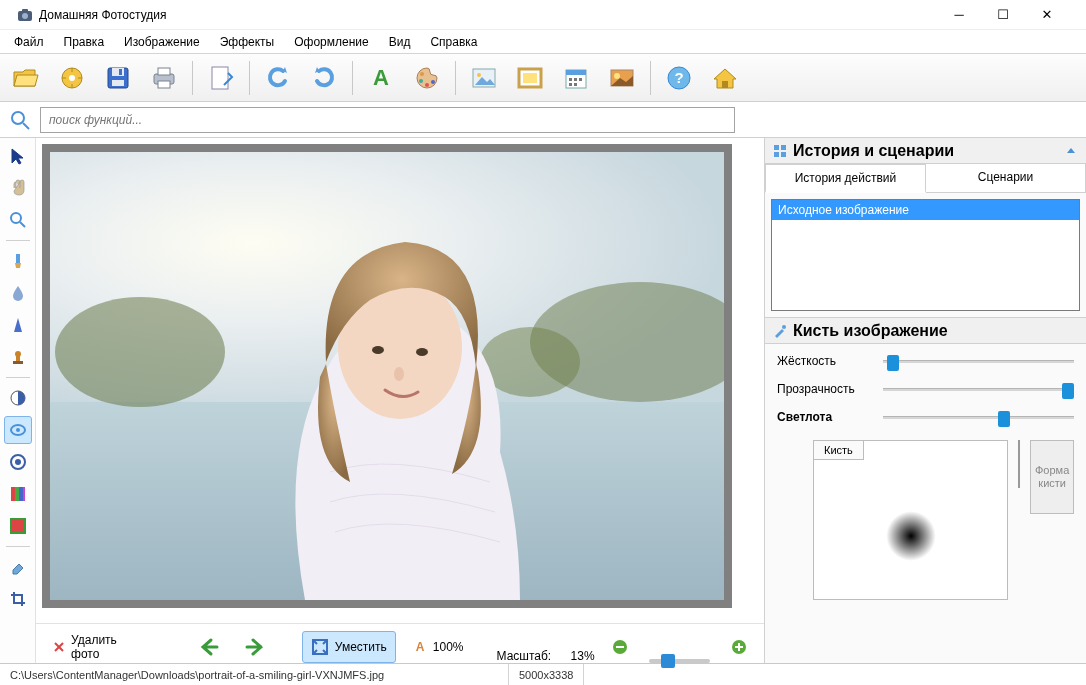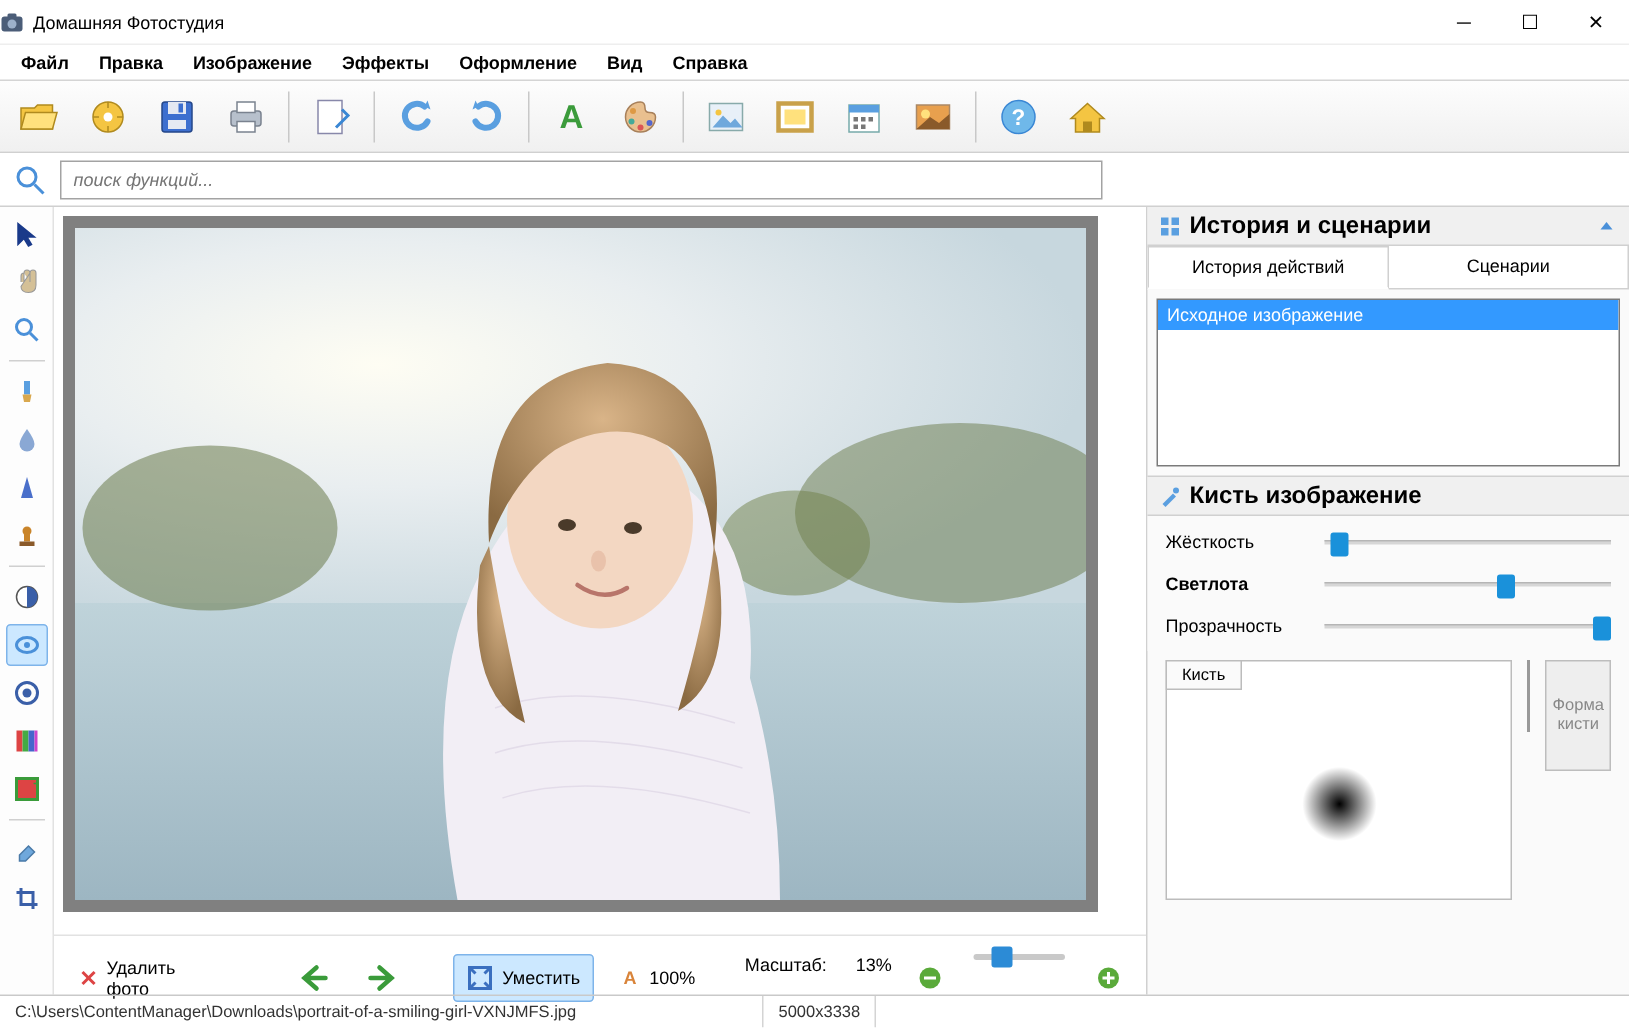--- a/index.html
+++ b/index.html
@@ -1,38 +1,38 @@
 <!DOCTYPE html>
 <html><head>
 <meta charset="utf-8">
 <style>
 * { box-sizing: border-box; margin: 0; padding: 0; font-family: 'Segoe UI', Tahoma, sans-serif; }
 body { width: 1086px; height: 685px; background: #fff; display: flex; flex-direction: column; font-size: 12px; overflow: hidden; }
-.titlebar { height: 30px; display: flex; align-items: center; padding: 0 0; background: #fff; border-bottom: 1px solid #eee; }
+.titlebar { height: 30px; display: flex; align-items: center; padding: 0 17px; background: #fff; border-bottom: 1px solid #eee; }
 .titlebar .app-icon { width: 16px; height: 16px; margin-right: 6px; }
 .titlebar .title { flex: 1; font-size: 12px; }
 .titlebar .winbtn { width: 44px; height: 30px; display: flex; align-items: center; justify-content: center; font-size: 13px; }
 .menubar { height: 24px; display: flex; align-items: center; padding: 0 4px; border-bottom: 1px solid #d4d4d4; font-size: 12px; }
-.menubar .menuitem { padding: 3px 10px; font-weight: bold; }
+.menubar .menuitem { padding: 3px 10px; }
 .toolbar { height: 48px; display: flex; align-items: center; padding: 0 4px; background: linear-gradient(#fdfdfd, #f0f0f0); border-bottom: 1px solid #d0d0d0; gap: 2px; }
 .toolbar .tbtn { width: 44px; height: 40px; display: flex; align-items: center; justify-content: center; border: 1px solid transparent; border-radius: 3px; }
 .toolbar .sep { width: 1px; height: 34px; background: #c8c8c8; margin: 0 4px; }
 .searchrow { height: 36px; display: flex; align-items: center; padding: 3px 6px; gap: 6px; border-bottom: 1px solid #d0d0d0; }
 .searchrow .searchicon { width: 28px; height: 28px; display:flex; align-items:center; justify-content:center; }
 .searchrow input { flex: 1; max-width: 695px; height: 26px; padding: 0 8px; border: 1px solid #a3a3a3; font-style: italic; color: #888; font-size: 12px; }
 .main { flex: 1; display: flex; min-height: 0; }
 .vtoolbar { width: 36px; background: #fdfdfd; border-right: 1px solid #e2e2e2; display: flex; flex-direction: column; align-items: center; padding: 4px 0; gap: 4px; }
 .vtoolbar .vbtn { width: 28px; height: 28px; display: flex; align-items: center; justify-content: center; border: 1px solid transparent; border-radius: 3px; }
 .vtoolbar .vbtn.active { border-color: #7eb4ea; background: #cce8ff; }
 .vtoolbar .vsep { width: 24px; height: 1px; background: #d0d0d0; margin: 2px 0; }
 .canvaswrap { flex: 1; display: flex; flex-direction: column; min-width: 0; background: #fff; }
 .canvasarea { flex: 1; padding: 6px; display: flex; align-items: flex-start; justify-content: flex-start; overflow: hidden; }
 .canvasframe { border: 8px solid #808080; background: #000; width: 690px; height: 464px; position: relative; overflow: hidden; }
 .photo-render { width: 100%; height: 100%; display:block; }
-.bottombar { height: 40px; display: flex; align-items: flex-start; padding: 12px 8px; gap: 8px; border-top: 1px solid #e2e2e2; font-size: 12px; }
+.bottombar { height: 40px; display: flex; align-items: flex-end; padding: 0 8px; gap: 8px; border-top: 1px solid #e2e2e2; font-size: 12px; }
 .bottombar .btn { display: flex; align-items: center; gap: 6px; padding: 4px 8px; border: 1px solid transparent; border-radius: 3px; height: 32px; }
 .bottombar .btn.active { border-color: #7eb4ea; background:#cce8ff; }
 .bottombar .zoomslider { width: 110px; height: 4px; background: #c9c9c9; position: relative; border-radius: 2px; margin: 0 4px; }
 .zoomslider .thumb { position:absolute; top:-5px; width:14px; height:14px; background:#2c8bd6; border-radius:2px; }
 .rightpanel { width: 322px; border-left: 1px solid #d0d0d0; display: flex; flex-direction: column; background:#fafafa; }
 .panelhead { height: 26px; display: flex; align-items: center; padding: 0 8px; background: #f0f0f0; border-bottom: 1px solid #d0d0d0; font-weight: bold; font-size: 16px; gap:6px; }
 .panelhead .chev-right { margin-left: auto; }
 .tabs { display: flex; border-bottom: 1px solid #d0d0d0; background:#fff; }
 .tabs .tab { flex:1; padding: 6px; text-align: center; border-right: 1px solid #d0d0d0; font-size:12px; }
 .tabs .tab.active { background: #fff; border-bottom: 2px solid #fff; margin-bottom: -1px; border-top:1px solid #d0d0d0; border-left:1px solid #d0d0d0; }
@@ -40,21 +40,21 @@
 .history .item { padding:3px 6px; background:#3399ff; color:#fff; font-size:12px; }
 .brushpanel { border-top: 1px solid #d0d0d0; }
 .brushpanel .panelhead { background:#f0f0f0; }
 .brushbody { padding: 10px 12px; display:flex; flex-direction:column; gap:14px; font-size:12px; background:#fafafa; }
 .brushrow { display:flex; align-items:center; gap:8px; }
 .brushrow .lbl { width: 98px; }
 .brushrow.bold .lbl { font-weight:bold; }
 .slider { flex:1; height:3px; background:#d6d6d6; position:relative; border-top:1px solid #b5b5b5; }
 .slider .th { position:absolute; top:-6px; width:12px; height:16px; background:#1a91da; border-radius:2px; }
 .previewrow { display:flex; gap:10px; padding: 6px 12px 12px; }
-.previewbox { flex:1; border:1px solid #bcbcbc; background:#fff; height:160px; position:relative; }
+.previewbox { flex:1; border:1px solid #bcbcbc; background:#fff; height:160px; position:relative;margin-left:36px; }
 .previewbox .tabhd { position:absolute; top:-1px; left:-1px; padding:3px 10px; border:1px solid #bcbcbc; background:#fafafa; font-size:11px; }
 .brushdot { position:absolute; left:50%; top:60%; transform:translate(-50%,-50%); width:50px; height:50px; background: radial-gradient(circle, #000 0%, rgba(0,0,0,0) 70%); }
 .sidecol { width:56px; display:flex; flex-direction:row; gap:10px; }
 .colorbox { width:56px; height:48px; border:1px solid #999; background:#7476b8; }
 .shapebox { width:56px; height:74px; border:1px solid #bdbdbd; background:#eee; display:flex; align-items:center; justify-content:center; text-align:center; color:#888; font-size:11px; line-height:1.2; padding:4px; }
 .statusbar { height: 22px; border-top: 1px solid #c9c9c9; display: flex; align-items: center; font-size:11px; color:#333; }
 .statusbar .cell { padding: 0 10px; border-right: 1px solid #d4d4d4; height:100%; display:flex; align-items:center;text-align:center; }
 .statusbar .cell.path { width:509px; }
 </style>
 </head>
@@ -427,32 +427,32 @@
           </svg>
         <span>Кисть изображение</span>
       </div>
       <div class="brushbody">
         <div class="brushrow">
           <span class="lbl">Жёсткость</span>
           <div class="slider">
               <div class="th" style="left:2%"></div>
             </div>
         </div>
+        <div class="brushrow">
+          <span class="lbl">Прозрачность</span>
+          <div class="slider">
+              <div class="th" style="left:calc(100% - 12px)"></div>
+            </div>
+        </div>
         <div class="brushrow bold">
           <span class="lbl">Светлота</span>
           <div class="slider">
               <div class="th" style="left:60%"></div>
             </div>
         </div>
-        <div class="brushrow">
-          <span class="lbl">Прозрачность</span>
-          <div class="slider">
-              <div class="th" style="left:calc(100% - 12px)"></div>
-            </div>
-        </div>
       </div>
       <div class="previewrow">
         <div class="previewbox">
           <div class="tabhd">Кисть</div>
           <div class="brushdot"></div>
         </div>
         <div class="sidecol">
           <div class="colorbox"></div>
           <div class="shapebox">
               <span>Форма кисти</span>

